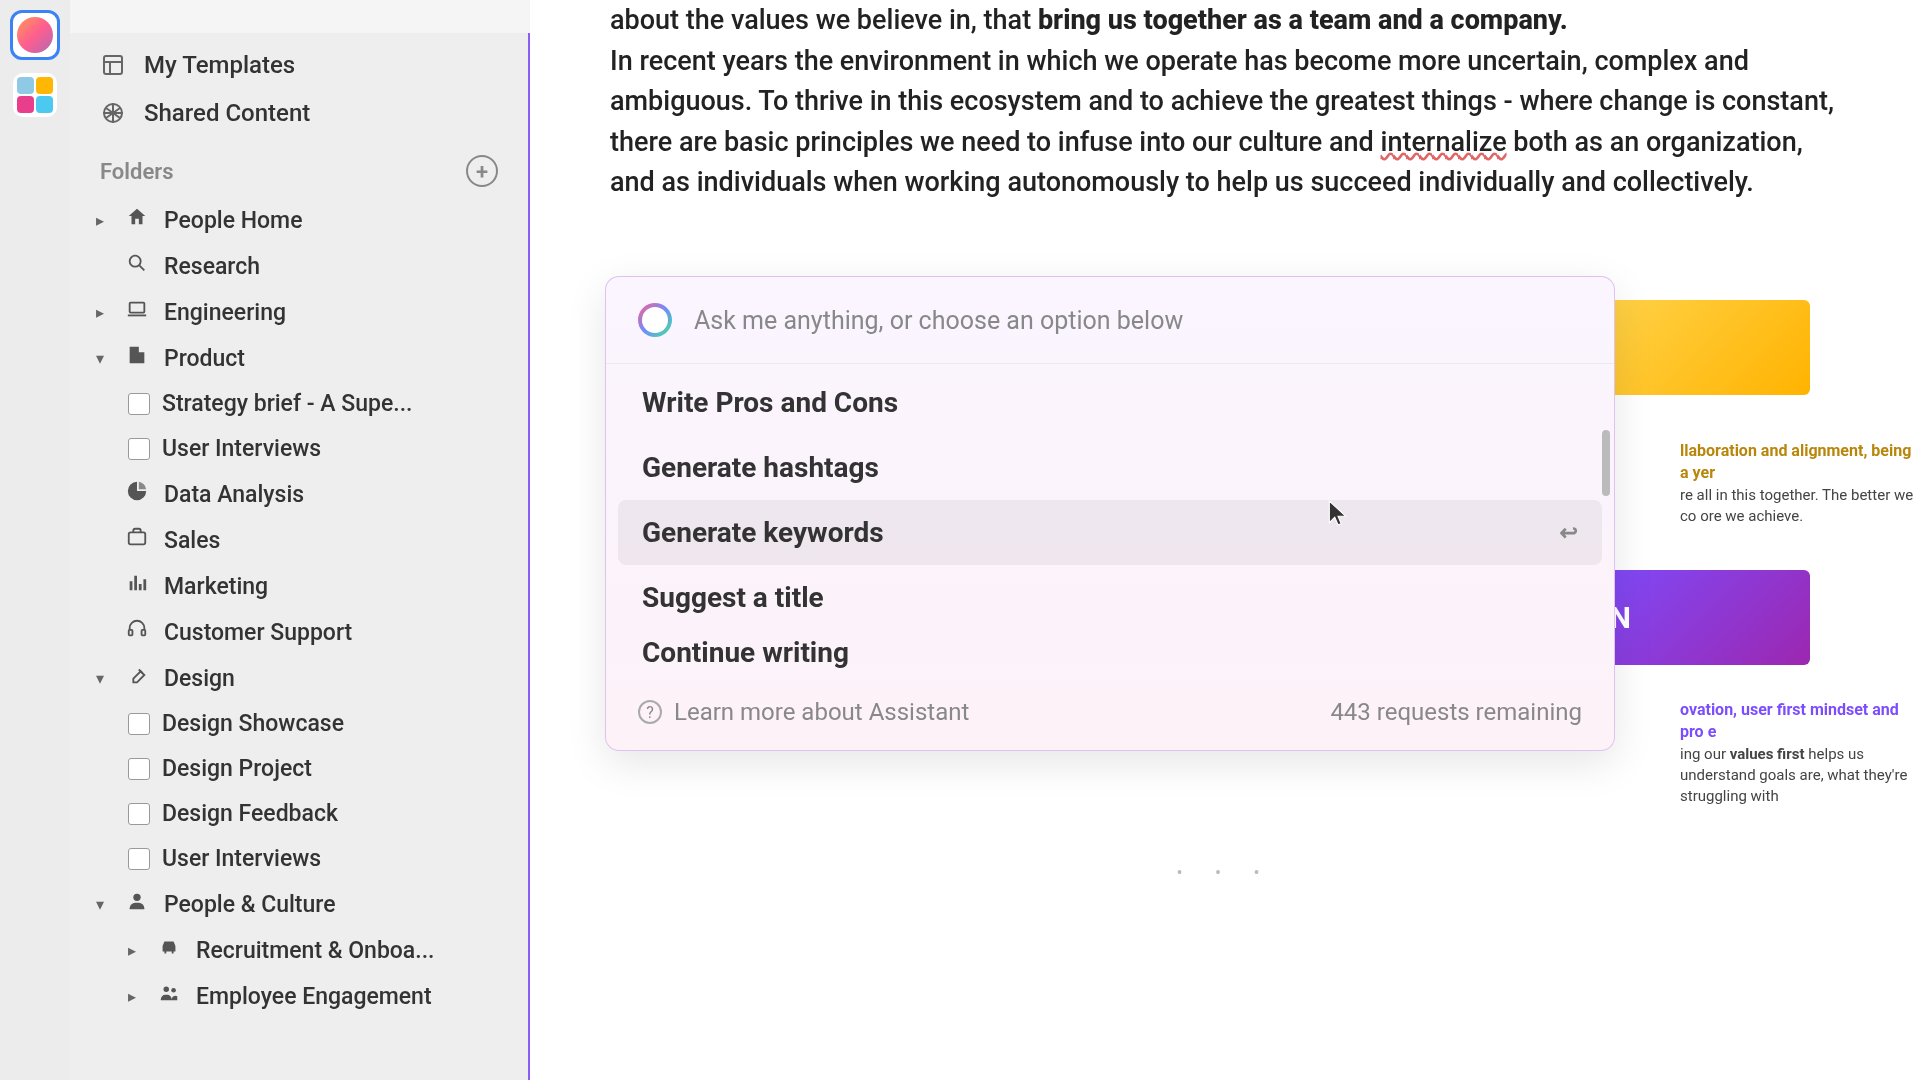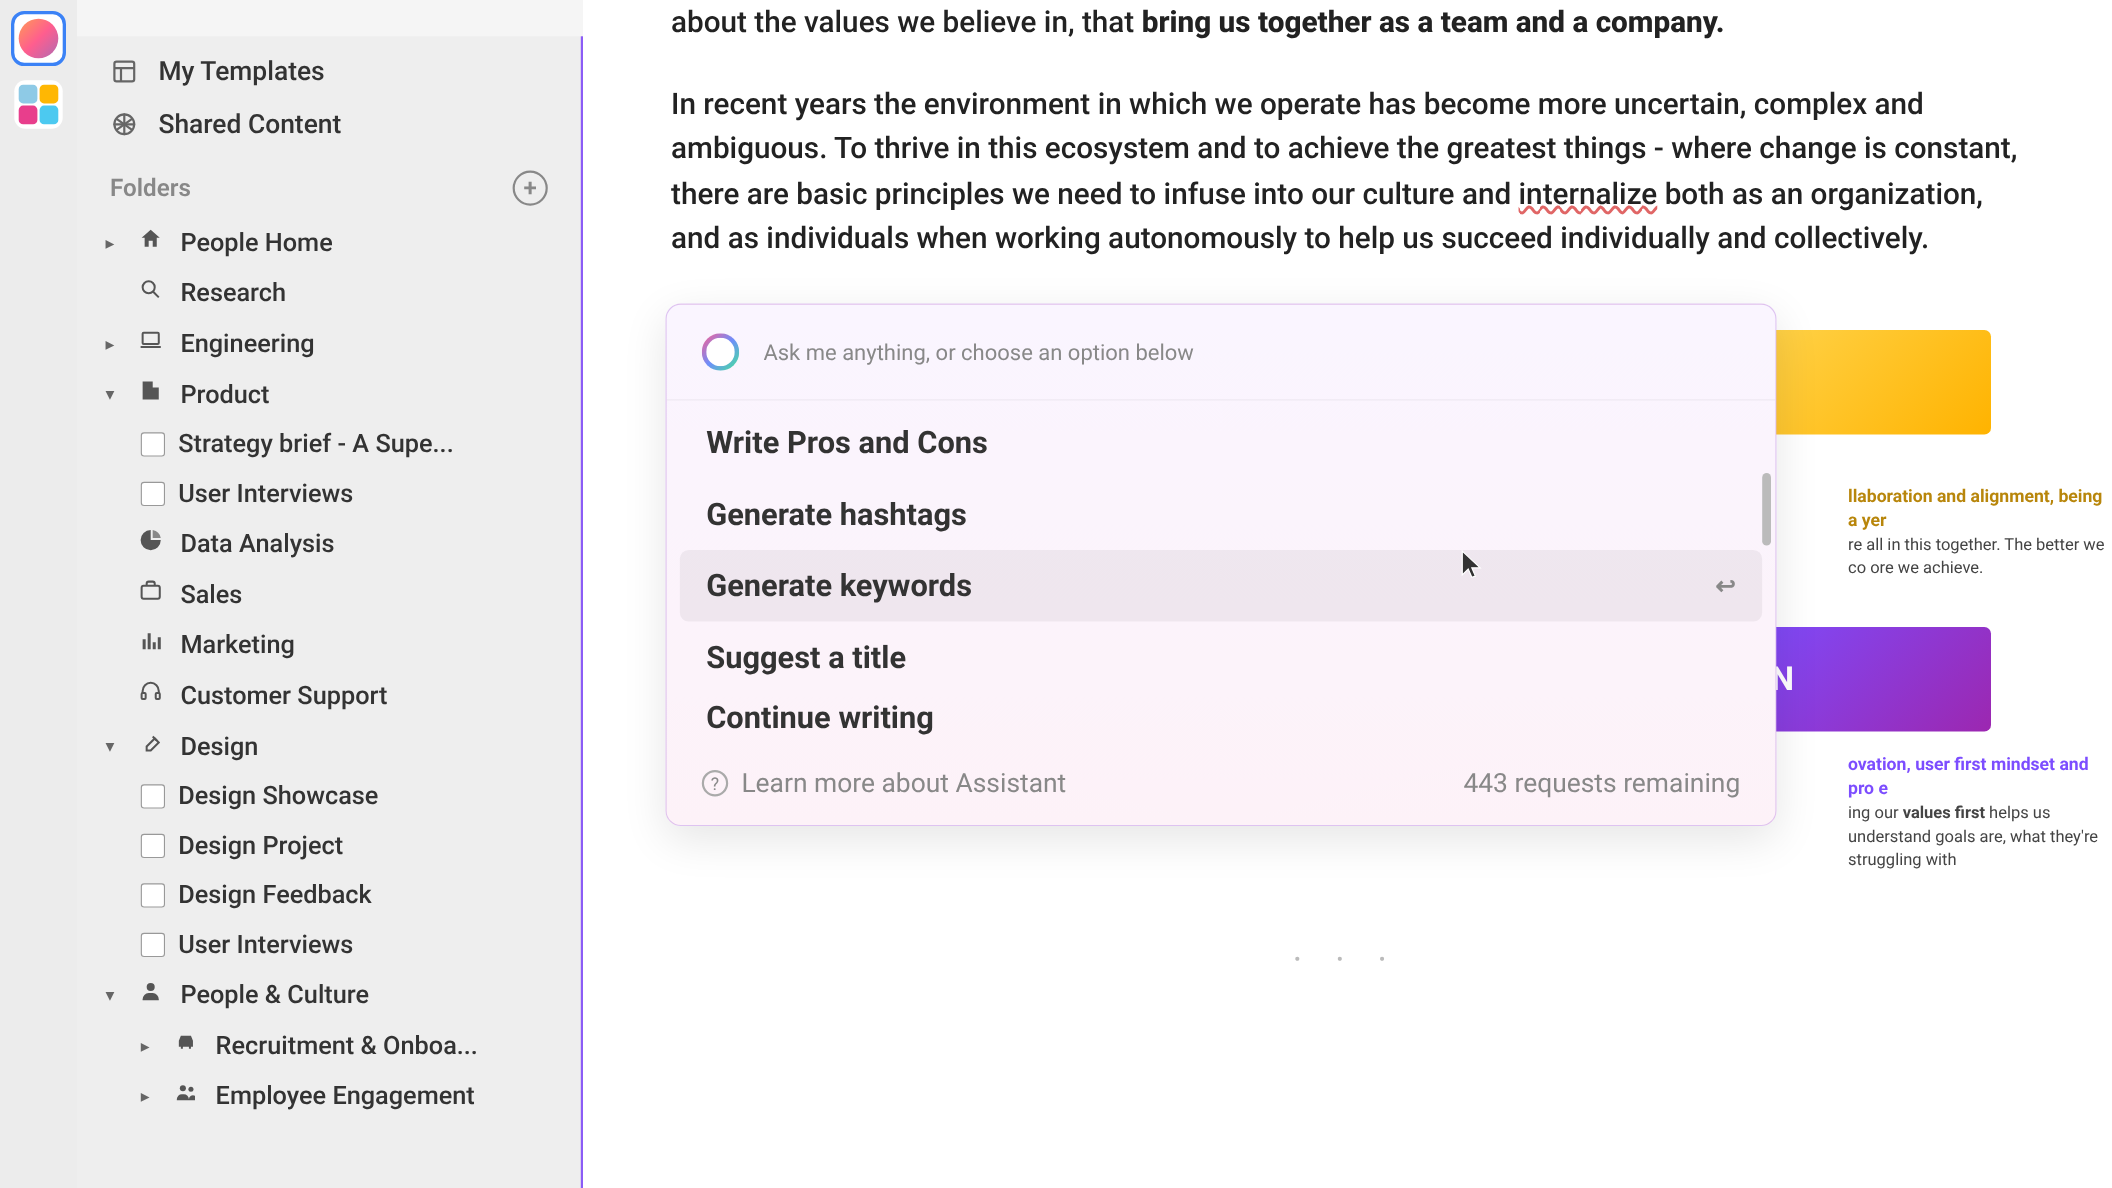--- a/index.html
+++ b/index.html
@@ -20,33 +20,33 @@
 .tree-item { display: flex; align-items: center; gap: 12px; padding: 9px 8px; font-size: 23px; font-weight: 500; color: #333; cursor: pointer; border-radius: 8px; }
 .chevron { width: 18px; color: #666; font-size: 16px; }
 .folder-icon { width: 26px; color: #555; }
 .indent-1 { padding-left: 40px; }
 .doc-icon { width: 22px; height: 22px; background: #fff; border: 1px solid #999; border-radius: 3px; flex-shrink: 0; }
 .truncate { white-space: nowrap; overflow: hidden; text-overflow: ellipsis; }
 
 .main { flex: 1; background: #fff; padding: 0 80px; position: relative; overflow: hidden; }
 .doc-text { font-size: 27px; line-height: 1.5; color: #222; font-weight: 500; max-width: 1230px; }
 .doc-text .bold { font-weight: 800; }
-.para2 { margin-top: 34px; }
+.para2 { }
 .spellerr { text-decoration: underline wavy #e06666; text-decoration-skip-ink: none; }
 
 .yellow-block { position: absolute; right: 110px; top: 300px; width: 235px; height: 95px; background: linear-gradient(135deg, #ffd54f, #ffb300); border-radius: 6px; }
 .purple-block { position: absolute; right: 110px; top: 570px; width: 235px; height: 95px; background: linear-gradient(135deg, #7c4dff, #9c27b0); border-radius: 6px; color: #fff; font-weight: 700; font-size: 30px; display: flex; align-items: center; padding-left: 12px; letter-spacing: 2px; }
 .side-text { position: absolute; right: 0; width: 240px; font-size: 15px; color: #444; line-height: 1.4; }
 .side-text .h { font-weight: 700; color: #b8860b; font-size: 16px; }
 .side-text.blue .h { color: #7c4dff; }
 
 .assistant-popup { position: absolute; left: 75px; top: 276px; width: 1010px; background: linear-gradient(180deg, #faf5ff, #fdf2f8); border-radius: 14px; border: 1px solid rgba(180, 120, 220, 0.4); box-shadow: 0 12px 40px rgba(0,0,0,0.1); overflow: hidden; }
 .assistant-input-row { display: flex; align-items: center; gap: 22px; padding: 26px 32px; border-bottom: 1px solid rgba(0,0,0,0.05); }
 .assistant-circle { width: 34px; height: 34px; border-radius: 50%; border: 4px solid transparent; background: linear-gradient(#fff,#fff) padding-box, linear-gradient(135deg,#ff5e8e,#6e8efb,#42e695) border-box; }
-.assistant-input { flex: 1; border: none; background: transparent; font-size: 20px; color: #333; outline: none; }
+.assistant-input { flex: 1; border: none; background: transparent; font-size: 25px; color: #333; outline: none; }
 .assistant-input::placeholder { color: #888; }
 .option-list { padding: 6px 12px; position: relative; }
 .option { padding: 16px 24px; font-size: 28px; color: #333; font-weight: 700; border-radius: 8px; cursor: pointer; display: flex; align-items: center; justify-content: space-between; }
 .option.highlighted { background: rgba(0,0,0,0.05); }
 .enter-icon { color: #888; font-size: 22px; }
 .option.last { overflow: hidden; height: 44px; }
 .scroll-indicator { position: absolute; right: 4px; top: 66px; width: 8px; height: 66px; background: #bbb; border-radius: 4px; }
 .assistant-footer { display: flex; justify-content: space-between; padding: 18px 32px 24px; font-size: 24px; color: #888; }
 .learn-more { display: flex; align-items: center; gap: 12px; cursor: pointer; }
 .q-icon { width: 24px; height: 24px; border: 2px solid #aaa; border-radius: 50%; display: flex; align-items: center; justify-content: center; font-size: 16px; }
@@ -227,21 +227,21 @@
   </div>
 
   <div class="yellow-block"></div>
   <div class="side-text" style="top:440px;">
     <div class="h">llaboration and alignment, being a yer</div>
     <div>re all in this together. The better we co ore we achieve.</div>
   </div>
   <div class="purple-block">
       <span>ON</span>
     </div>
-  <div class="side-text blue" style="top:684px;">
+  <div class="side-text blue" style="top:699px;">
     <div class="h">ovation, user first mindset and pro e</div>
     <div><span>ing our </span><b>values first</b><span> helps us understand goals are, what they're struggling with</span></div>
   </div>
 
   <div class="assistant-popup">
     <div class="assistant-input-row">
       <div class="assistant-circle"></div>
       <input class="assistant-input" type="text" placeholder="Ask me anything, or choose an option below" style="">
     </div>
     <div class="option-list">

